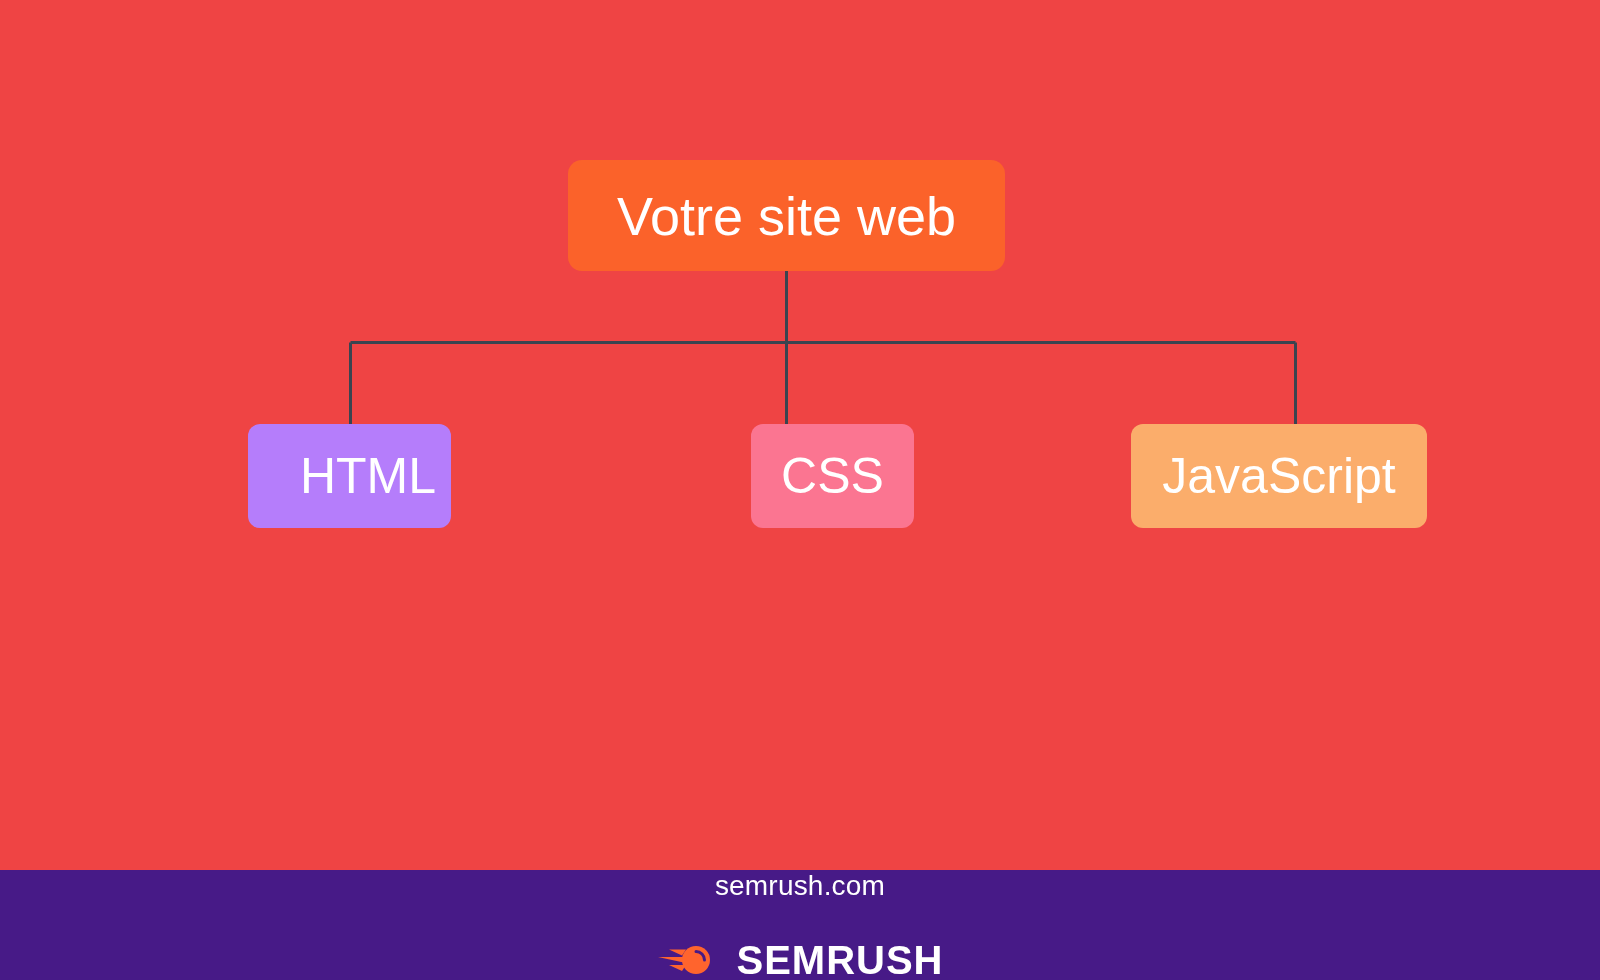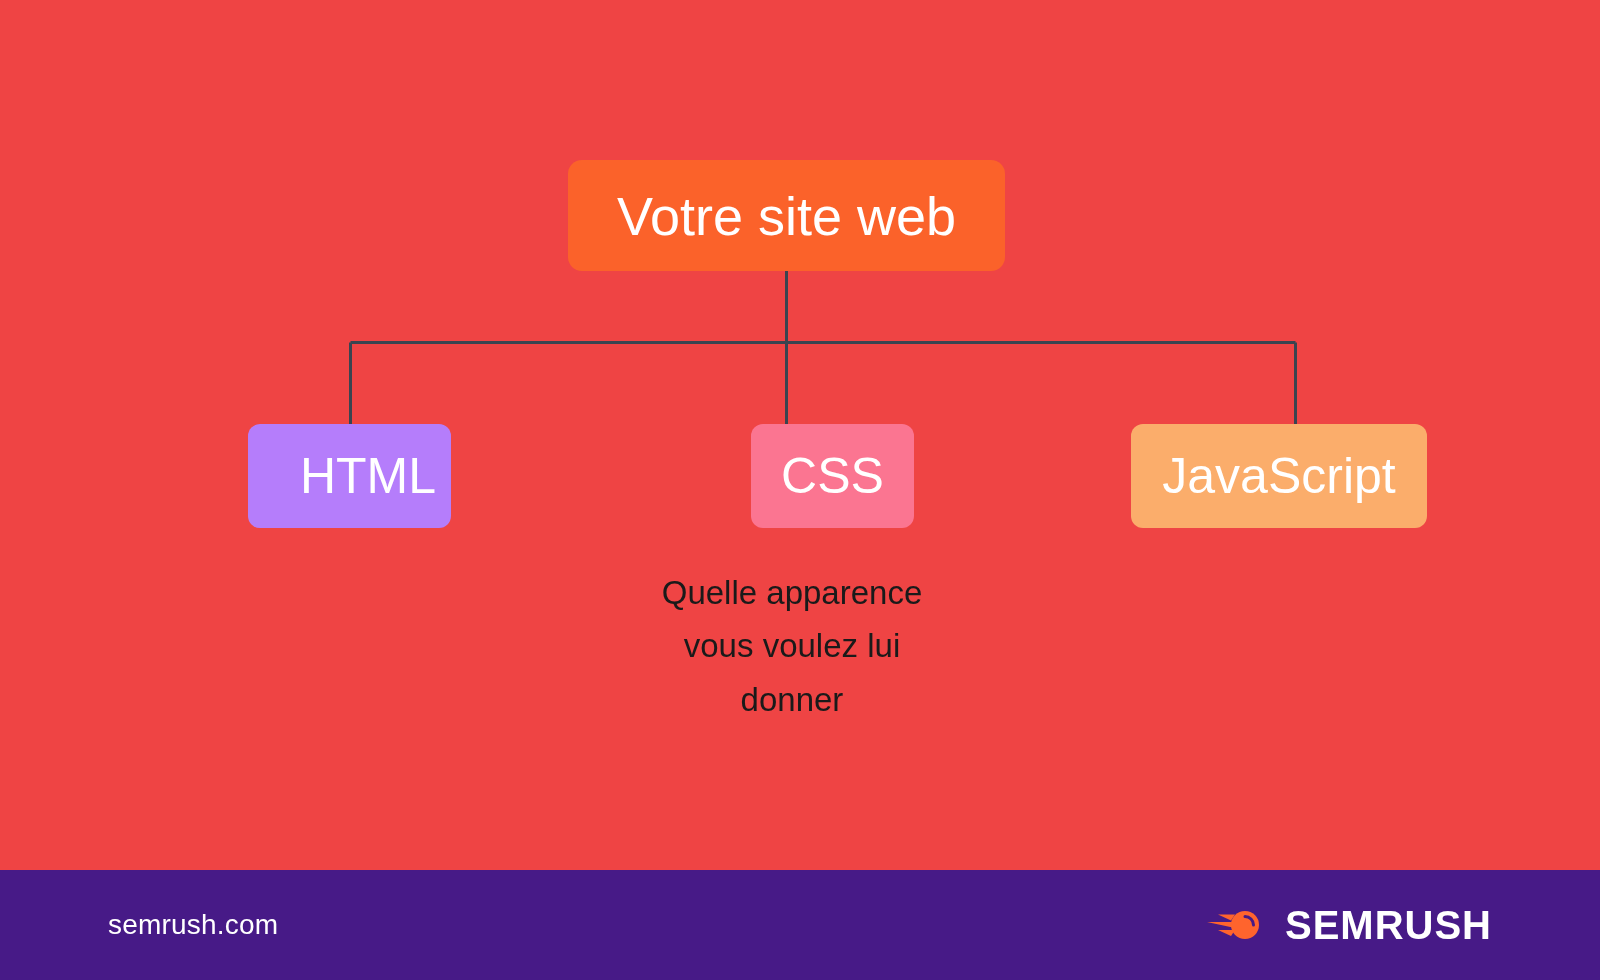--- a/index.html
+++ b/index.html
@@ -120,20 +120,21 @@
     position: absolute;
     left: 0;
     top: 870px;
     width: 1600px;
     height: 110px;
     display: flex;
     align-items: center;
     justify-content: space-between;
     box-sizing: border-box;
     padding: 0 108px 0 108px;
+    flex-direction: column;
   }
 
   #footer-url {
     color: #ffffff;
     font-size: 28px;
     letter-spacing: 0.2px;
   }
 
   #footer-brand {
     display: flex;
@@ -171,23 +172,20 @@
 
     <div class="node" id="node-root" style="background: rgb(251, 98, 42); color: rgb(255, 255, 255);">Votre site web</div>
 
     <div class="node" id="node-html" style="background: rgb(181, 125, 251); color: rgb(255, 255, 255);">HTML</div>
 
     <div class="node" id="node-css" style="background: rgb(251, 117, 145); color: rgb(255, 255, 255);">CSS</div>
 
     <div class="node" id="node-js" style="background: rgb(251, 173, 107); color: rgb(255, 255, 255);">JavaScript</div>
 
 
-    <div class="caption" id="caption-css">Quelle apparence
-vous voulez lui
-donner</div>
 
 
   </div>
 
   <div id="footer" style="background: rgb(71, 26, 135);">
     <span id="footer-url">semrush.com</span>
 
     <div id="footer-brand">
       <span style="display:inline-block;line-height:0;">
         <svg width="62" height="40" viewBox="0 0 62 40" fill="none" aria-hidden="true">

